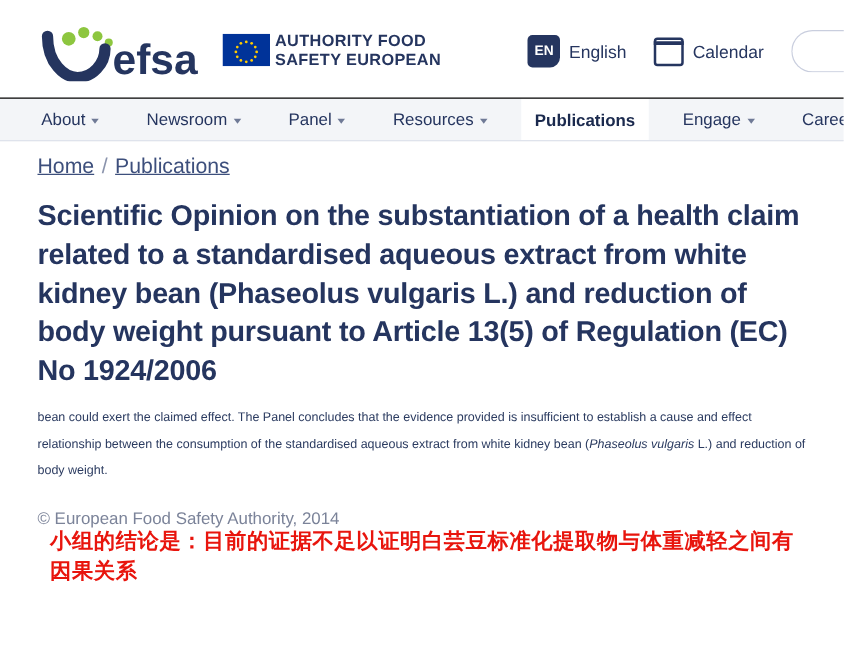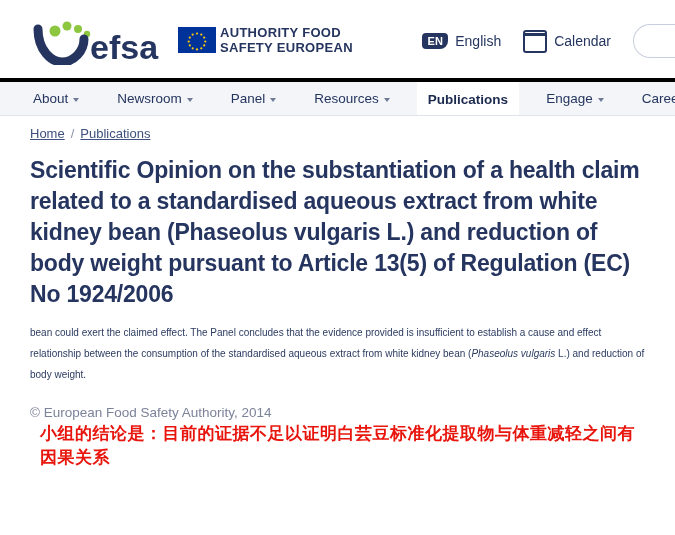--- a/index.html
+++ b/index.html
@@ -18,21 +18,21 @@
     position: relative;
     width: 675px;
     height: 535px;
   }
 
   
   .header {
     position: relative;
     height: 78px;
     background: #ffffff;
-    border-bottom: 4px solid #000000;
+    border-bottom: 1px solid #000000;
   }
   .logo {
     position: absolute;
     left: 28px;
     top: 14px;
     display: flex;
     align-items: center;
     height: 52px;
   }
   .logo svg { display: block; }
@@ -54,21 +54,21 @@
   }
   .lang {
     display: flex;
     align-items: center;
     gap: 7px;
     font-size: 14px;
     color: #25355f;
   }
   .lang-badge {
     width: 26px;
-    height: 16px;
+    height: 26px;
     border-radius: 4px 4px 8px 4px;
     background: #25355f;
     color: #ffffff;
     font-size: 11px;
     font-weight: bold;
     display: flex;
     align-items: center;
     justify-content: center;
   }
   .cal {
@@ -133,21 +133,21 @@
     width: 0; height: 0;
     border-left: 3.5px solid transparent;
     border-right: 3.5px solid transparent;
     border-top: 4.5px solid #6f7a96;
     margin-top: 2px;
   }
 
   
   .breadcrumb {
     padding: 10px 0 6px 30px;
-    font-size: 13px;
+    font-size: 17px;
     color: #3d4f7c;
     display: flex;
     align-items: center;
     gap: 6px;
   }
   .breadcrumb a {
     color: #3d4f7c;
     text-decoration: underline;
   }
   .crumb-sep { color: #8a93ac; }

